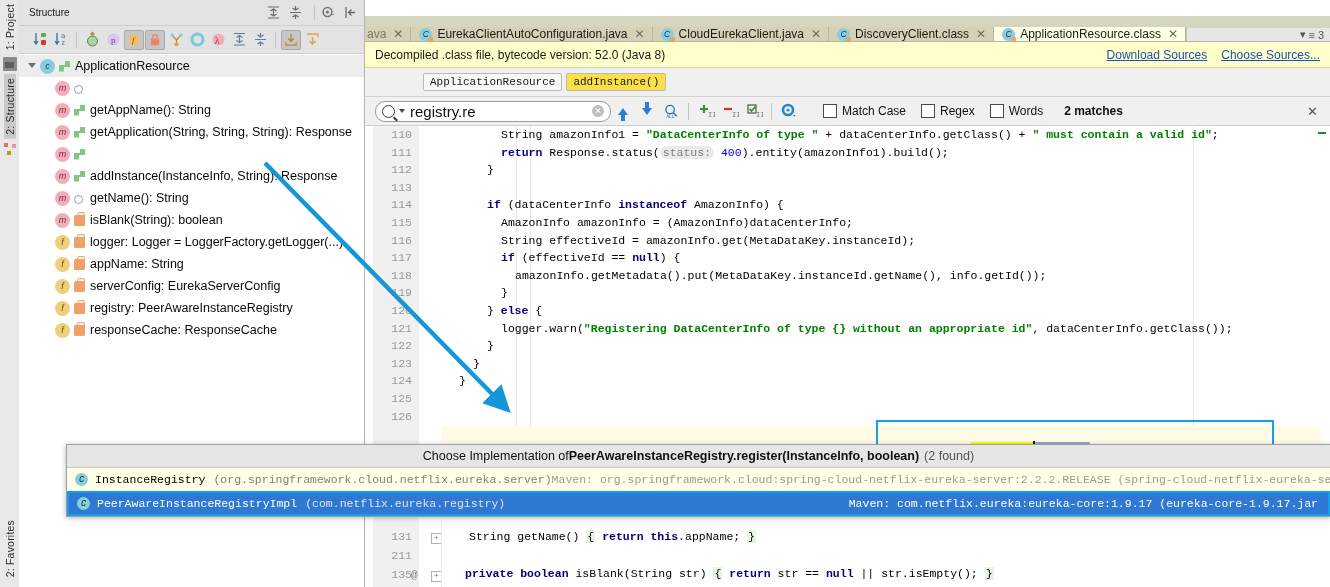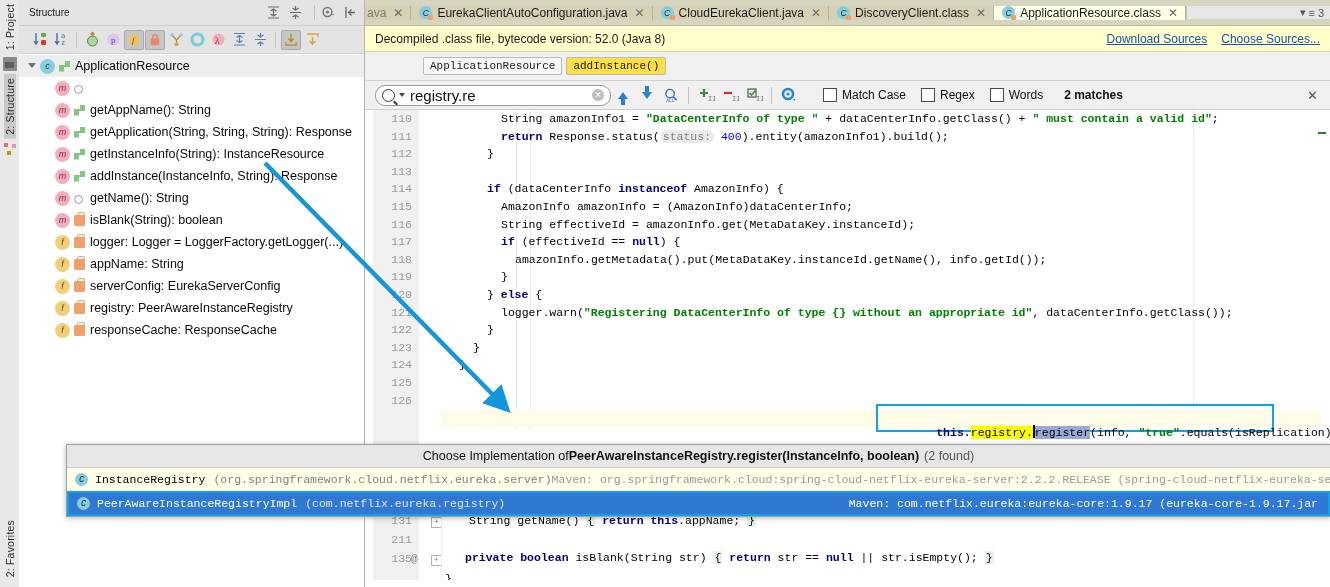--- a/index.html
+++ b/index.html
@@ -76,22 +76,22 @@
   .vis-pub{background:#7fc97f;clip-path:polygon(0 40%,55% 40%,55% 0,100% 0,100% 60%,45% 60%,45% 100%,0 100%);}
   .vis-pkg{width:7px;height:7px;border:1.6px solid #9a9a9a;border-radius:50%;margin:2px 7px 0 0;}
   .vis-priv{background:#f0a06a;border-radius:1.5px;}
   .vis-priv:after{content:"";position:absolute;left:2.5px;top:-3px;width:6px;height:5px;
         border:1.5px solid #f0a06a;border-bottom:none;border-radius:3px 3px 0 0;}
   .tlabel{font-size:12.5px;color:#0a0a0a;}
 
   
   .editor{position:absolute;left:365px;top:0;right:0;top:0;height:587px;background:#fff;}
 
-  .tabbar{height:25px;background:#d6d6c0;display:flex;align-items:center;
-          border-bottom:1px solid #b5b5a5;position:relative;}
+  .tabbar{height:25px;background:#d6d6c0;display:flex;align-items:flex-end;
+          border-bottom:1px solid #b5b5a5;position:relative;margin-top:16px;}
   .etab{display:flex;align-items:center;padding:0 7px 0 8px;
         background:#d6d1b6;border-right:1px solid #b8b39a;font-size:12px;color:#1a1a1a;
         white-space:nowrap;gap:5px;}
   .etab.active{background:#ffffe6;}
   .etab .clsico{width:13px;height:13px;border-radius:50%;background:#87cdde;
         color:#134;font-size:8.5px;display:flex;align-items:center;justify-content:center;
         font-style:italic;position:relative;flex:0 0 auto;}
   .etab .clsico:after{content:"";position:absolute;right:-1px;bottom:-1px;width:5px;height:5px;
         background:#f0a06a;border-radius:1px;}
   .etab .x{color:#6a6a6a;font-size:12px;margin-left:2px;}
@@ -336,21 +336,20 @@
         <div class="trow">
           <span class="indent"></span>
           <span class="badge b-m">m</span>
           <span class="vis vis-pub"></span>
           <span class="tlabel">getApplication(String, String, String): Response</span>
         </div>
         <div class="trow">
           <span class="indent"></span>
           <span class="badge b-m">m</span>
           <span class="vis vis-pub"></span>
-          <span class="tlabel">getInstanceInfo(String): InstanceResource</span>
         </div>
         <div class="trow">
           <span class="indent"></span>
           <span class="badge b-m">m</span>
           <span class="vis vis-pub"></span>
           <span class="tlabel">addInstance(InstanceInfo, String): Response</span>
         </div>
         <div class="trow">
           <span class="indent"></span>
           <span class="badge b-m">m</span>

